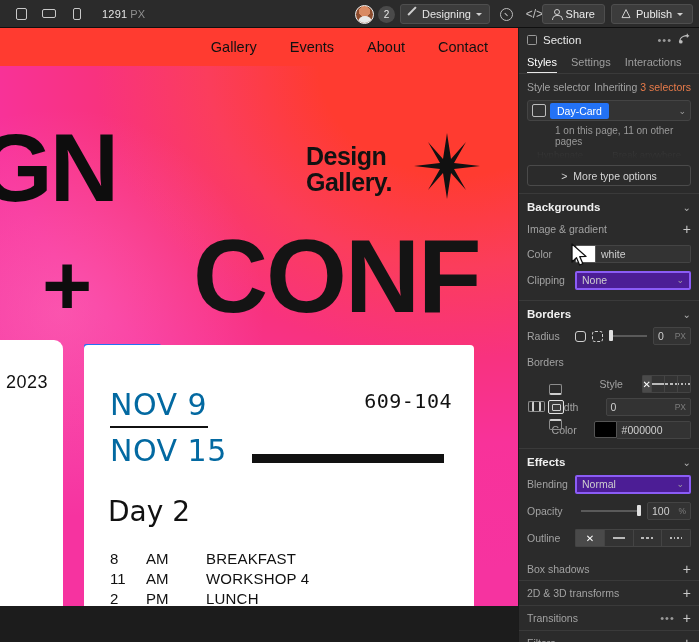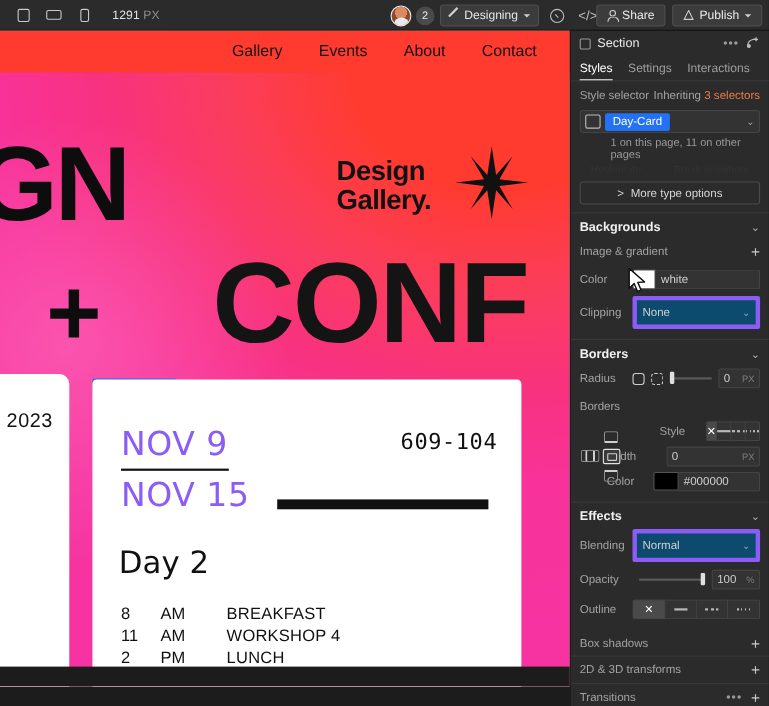--- a/index.html
+++ b/index.html
@@ -132,21 +132,21 @@
     position:absolute; left:84px; top:317px; width:390px; height:288px;
     background:#fff; border-radius:4px;
   }
   .sel-tag {
     position:absolute; left:84px; top:330px; transform:translateY(-100%);
     display:flex; align-items:center; gap:5px; height:14px; padding:0 6px;
     background:#2372f5; color:#fff; font-size:9.5px; border-radius:2px 2px 0 0; cursor:pointer;
   }
   .sel-tag .t-glyph{font-weight:700;font-size:9px;}
   .gear-s { width:9px; height:9px; }
-  .card-main .nov { position:absolute; left:26px; font-size:30px; color:#8b5cf6; letter-spacing:.5px; font-family:"DejaVu Sans", sans-serif; }
+  .card-main .nov { position:absolute; left:26px; font-size:30px; color:#0369a1; letter-spacing:.5px; font-family:"DejaVu Sans", sans-serif; }
   .nov9 { top:42px; }
   .nov-rule { position:absolute; left:26px; top:81px; width:98px; height:2px; background:#111; }
   .nov10 { top:88px; }
   .code {
     position:absolute; right:22px; top:44px; font-size:20px; color:#111;
     font-family:"DejaVu Sans Mono", monospace; letter-spacing:.5px;
   }
   .bar-black { position:absolute; left:168px; top:109px; width:192px; height:9px; background:#111; }
   .day2 { position:absolute; left:24px; top:150px; font-size:28px; color:#111; font-family:"DejaVu Sans", sans-serif; }
 
@@ -219,21 +219,21 @@
   }
   .swatch-white { width:21px;height:18px;background:#fff;border:1px solid #555;border-radius:2px 0 0 2px; }
   .swatch-black { width:23px;height:17px;background:#000;border:1px solid #555;border-radius:2px 0 0 2px; }
   .inputbox {
     height:18px; background:#333; border:1px solid #444; border-radius:2px;
     display:flex; align-items:center; justify-content:space-between; padding:0 4px;
     color:#cfcfcf; font-size:10.5px;
   }
   .unit-s { color:#7d7d7d; font-size:8.5px; }
   .sel-field {
-    flex:1; height:30px; background:#0c4a6e; border:4px solid #8b5cf6; border-radius:2px;
+    flex:1; height:19px; background:#4c1d95; border:2px solid #8b5cf6; border-radius:2px;
     display:flex; align-items:center; padding:0 5px; color:#cfcfcf; font-size:10.5px; cursor:pointer;
   }
   .sel-field .chev { margin-left:auto; }
 
   .slider-track { flex:1; height:1.5px; background:#5a5a5a; position:relative; margin:0 6px; }
   .slider-knob { position:absolute; top:-5px; width:4px; height:11px; background:#e0e0e0; border-radius:1px; }
 
   .rad-ic { width:11px;height:11px;border:1.4px solid #cfcfcf;border-radius:3px; }
   .rad-ic.dash { border-style:dashed; }
 

